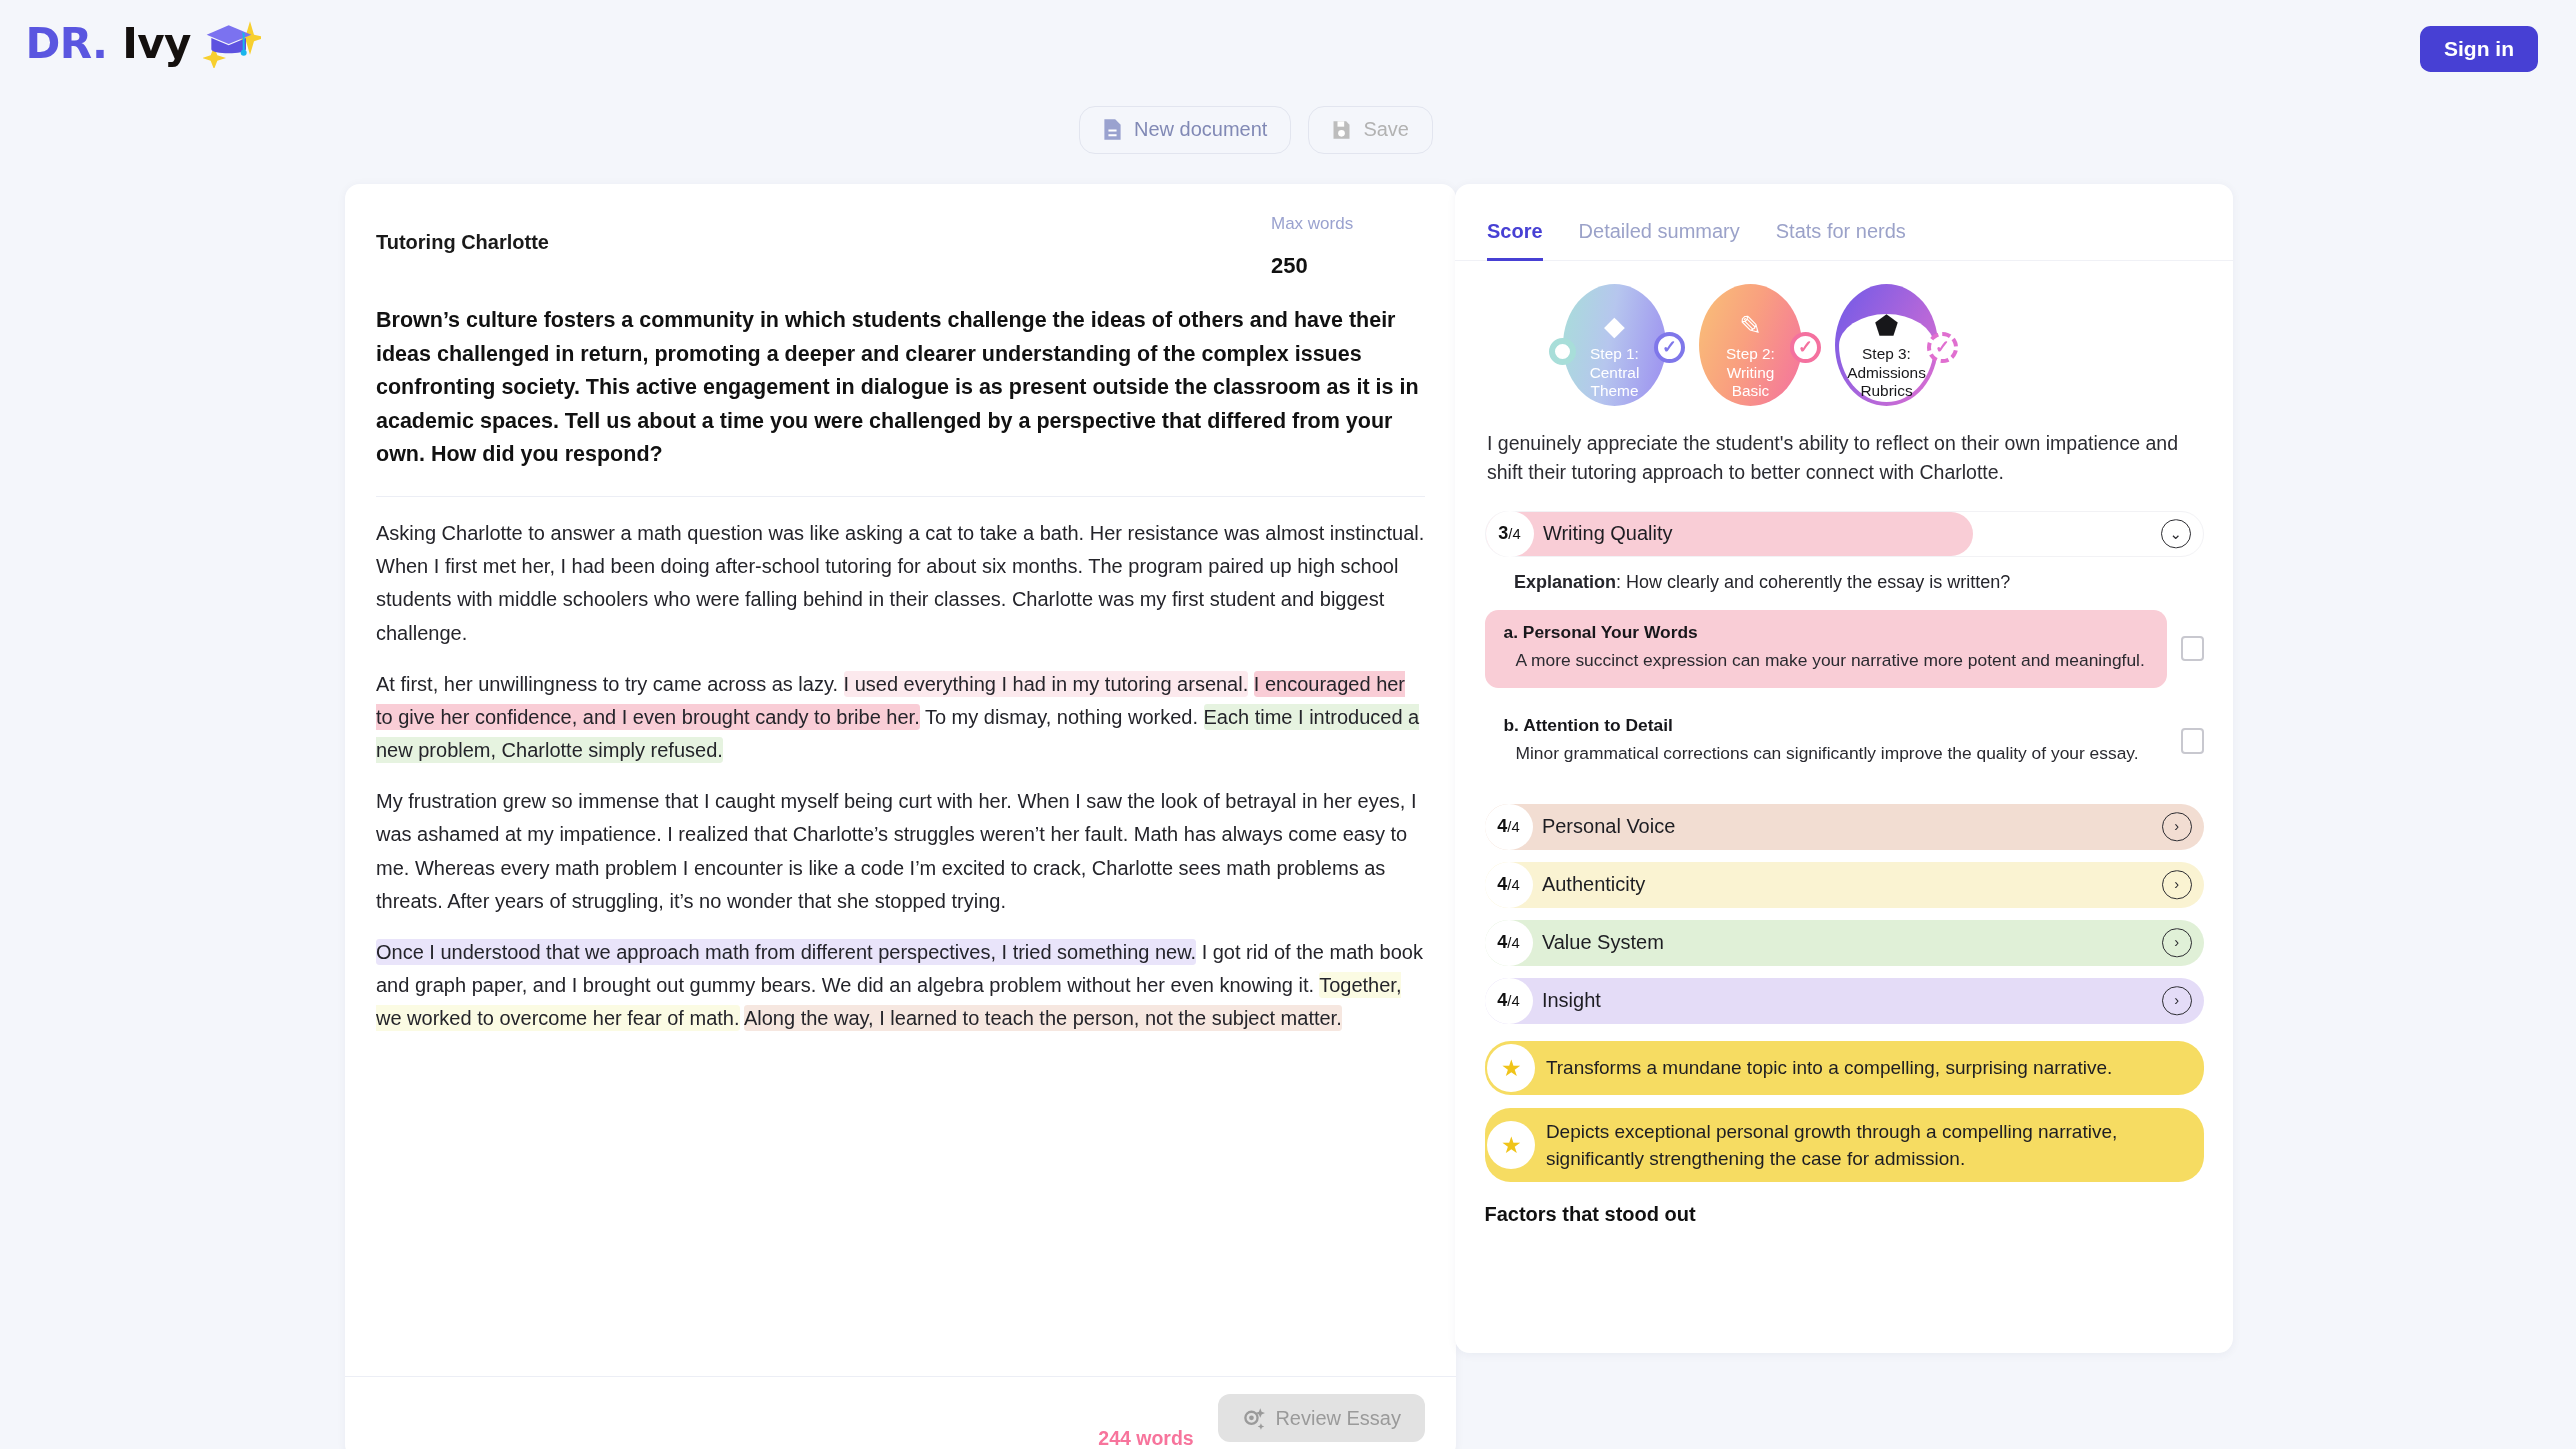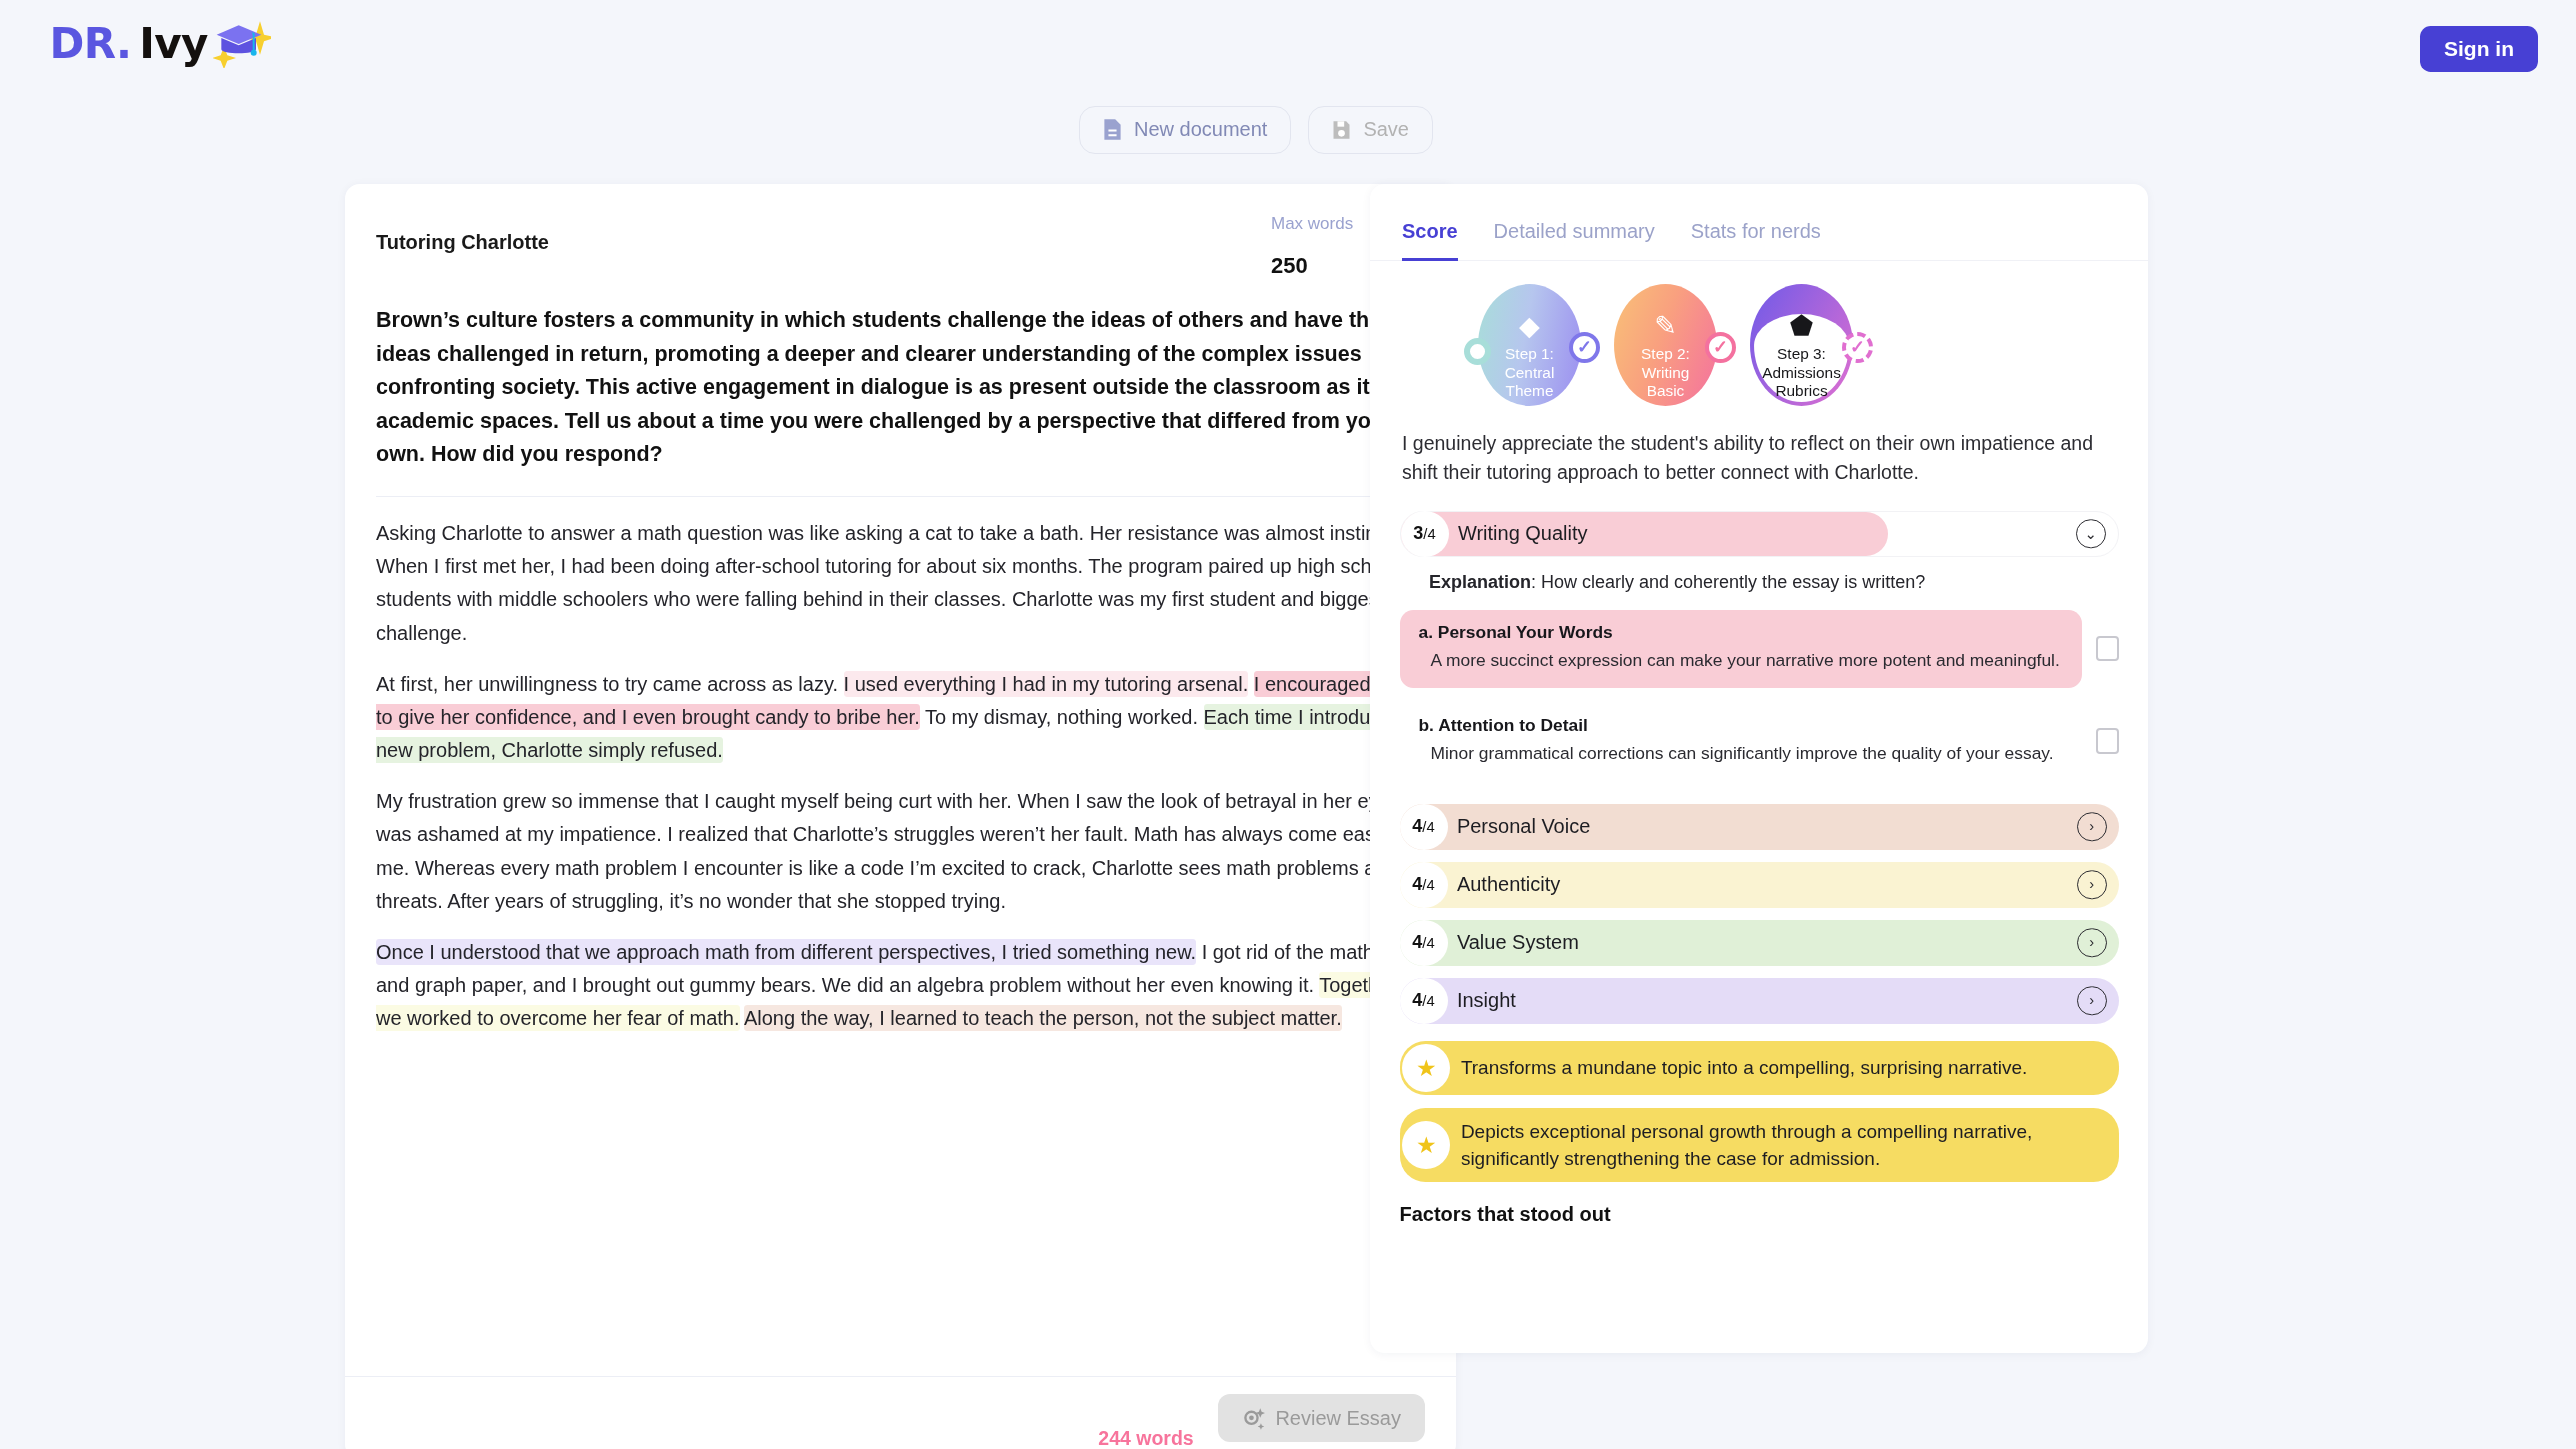--- a/index.html
+++ b/index.html
@@ -6,21 +6,21 @@
   html, body {
     width: 2576px; height: 1449px;
     background: #f4f6fb;
     font-family: "Liberation Sans", sans-serif;
     overflow: hidden;
   }
   body { position: relative; }
 
   
   .topbar { position: absolute; top: 0; left: 0; width: 2576px; height: 101px; }
-  .logo { position: absolute; left: 25.5px; top: 19px; display: flex; align-items: center; gap: 4px; margin-left: 24px; }
+  .logo { position: absolute; left: 25.5px; top: 19px; display: flex; align-items: center; gap: 11px; }
   .logo-dr { font-size: 42px; font-weight: 800; color: #5a56e0; letter-spacing: -0.7px; font-family: "DejaVu Sans", sans-serif; }
   .logo-ivy { font-size: 42px; font-weight: 800; color: #14100e; letter-spacing: -0.7px; font-family: "DejaVu Sans", sans-serif; margin-left: 4px; }
   .logo-mark { width: 58px; height: 48px; margin-left: 1.3px; position: relative; }
 
   .signin {
     position: absolute; right: 38px; top: 25.5px;
     background: #4740d4; color: #fff;
     font-size: 21px; font-weight: 700;
     padding: 11.4px 24px; border-radius: 10.7px;
     border: none; cursor: pointer;
@@ -81,21 +81,21 @@
   .review-btn {
     display: flex; align-items: center; gap: 10.7px;
     background: #e2e2e2; color: #9a9a9a;
     border: none; border-radius: 12px;
     font-size: 20px; padding: 12.7px 24px; cursor: pointer;
     font-family: "Liberation Sans", sans-serif;
   }
 
   
   .panel {
-    position: absolute; left: 1370px; top: 184px;
+    position: absolute; left: 1455px; top: 184px;
     width: 778px; height: 1169px;
     background: #fff; border-radius: 14.8px;
     box-shadow: 0 1.3px 9.4px rgba(25,30,70,.05);
     overflow: hidden;
   }
   .tabs { display: flex; gap: 36px; padding: 35px 32px 0 32px; border-bottom: 1.3px solid #f0f1f6; }
   .tab { font-size: 20px; color: #9ba2c9; padding-bottom: 14.8px; cursor: pointer; border-bottom: 3.4px solid transparent; position: relative; top: 1.3px; }
   .tab.active { color: #4740d4; font-weight: 700; border-bottom-color: #4740d4; }
 
   .steps { position: relative; height: 141px; margin-top: 14.8px; }

